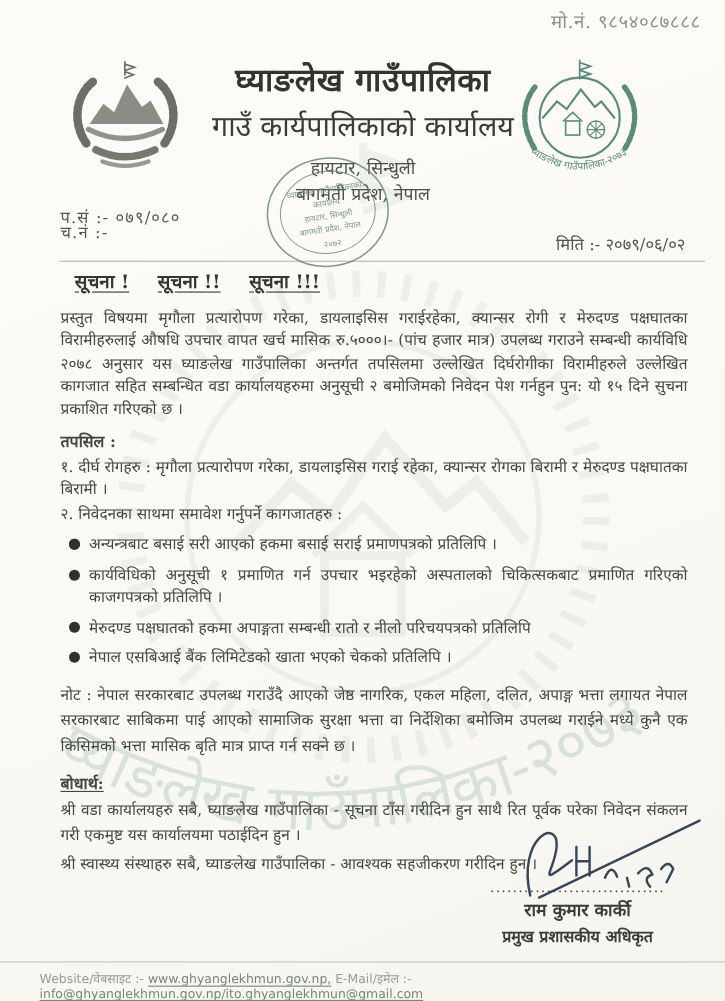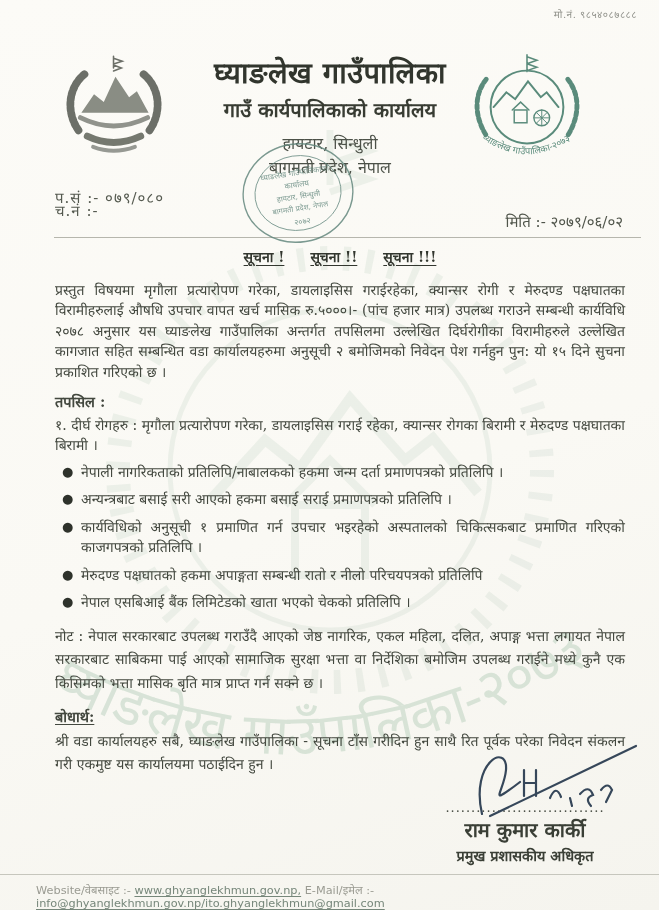--- a/index.html
+++ b/index.html
@@ -7,52 +7,52 @@
   .page {
     position:relative; width:659px; height:910px; margin:0 auto;
     background:linear-gradient(160deg,#fcfbf7 0%,#faf9f4 55%,#f5f4ee 100%);
     overflow:hidden;
     font-family:"DejaVu Serif", serif;
     color:#43483f;
   }
   
   .watermark { position:absolute; left:0; top:0; z-index:0; pointer-events:none; }
   
-  .mobile-no { position:absolute; top:7px; right:22px; font-size:10px; color:#90918a; letter-spacing:.5px; z-index:2; }
+  .mobile-no { position:absolute; top:7px; right:22px; font-size:17px; color:#90918a; letter-spacing:.5px; z-index:2; }
   .logo-left  { position:absolute; left:58px;  top:52px; width:112px; height:106px; z-index:2; opacity:.92; }
   .logo-right { position:absolute; left:466px; top:48px; width:122px; height:122px; z-index:2; opacity:.92; }
   .hgroup { position:absolute; left:160px; width:340px; top:52px; text-align:center; z-index:1; }
   .h-title    { font-size:29px; font-weight:bold; color:#31352d; letter-spacing:.5px;text-align:center; }
-  .h-subtitle { font-size:20px; font-weight:bold; color:#383c33; margin-top:5px; }
+  .h-subtitle { font-size:26px; font-weight:normal; color:#383c33; margin-top:5px; }
   .h-addr1 { font-size:16px; margin-top:9px; color:#4c5148; }
   .h-addr2 { font-size:16px; margin-top:2px; color:#4c5148; }
   .stamp { position:absolute; left:238px; top:140px; width:120px; height:106px; transform:rotate(-9deg); opacity:.82; z-index:3; }
   .ref-line1 { position:absolute; left:55px; top:187px; font-size:15px; color:#555a50; letter-spacing:1px; z-index:2; }
   .ref-line2 { position:absolute; left:55px; top:200px; font-size:15px; color:#555a50; letter-spacing:1px; z-index:2; }
   .bracket-line { position:absolute; left:130px; top:197px; width:345px; text-align:center; font-size:14px; color:#5a5f55; z-index:2; }
   .date-line { position:absolute; right:36px; top:211px; font-size:15px; color:#50554b; z-index:2; }
   .header-rule { position:absolute; left:54px; right:18px; top:237px; border-top:1.6px solid #b6b6ad; z-index:2; }
   
   .main { position:absolute; left:55px; right:34px; top:247px; z-index:1; font-size:14px; line-height:20.5px; text-align:justify; }
-  .notice-heading { text-align:center; font-size:14px; font-weight:bold; color:#33372f; }
+  .notice-heading { text-align:left; font-size:17px; font-weight:bold; color:#33372f; }
   .notice-heading span { margin:0 13px; text-decoration:underline; text-underline-offset:3px; }
   .intro { margin-top:12px; }
   .tapasil-h { margin-top:10px; font-weight:bold; font-size:14.5px; }
   .t-item { margin-top:2px; }
   .doc-list { list-style:none; margin-top:6px; }
   .doc-list li { position:relative; padding-left:26px; margin-bottom:7px; }
   .doc-list .blt { position:absolute; left:7px; top:0; font-size:13px; color:#2e322b; }
   .note { margin-top:12px; line-height:23.5px; }
   .bodh-h { margin-top:12px; font-weight:bold; font-size:14.5px; text-decoration:underline; text-underline-offset:2px; }
   .bodh-item { margin-top:2px; line-height:23.5px; }
   
   .sig { position:absolute; left:406px; top:748px; width:238px; text-align:center; z-index:2; }
   .sig-scribble { position:absolute; left:18px; top:-8px; width:220px; height:82px; }
   .sig-dots { margin-top:52px; font-size:13px; letter-spacing:1px; color:#4a4f46; }
-  .sig-name { margin-top:1px; font-size:20px; font-weight:bold; color:#3a3f36; }
+  .sig-name { margin-top:1px; font-size:16px; font-weight:bold; color:#3a3f36; }
   .sig-title { margin-top:2px; font-size:14.5px; font-weight:bold; color:#3a3f36;text-align:center; }
   
   .footer-rule { position:absolute; left:0; right:0; top:874px; border-top:1px solid #c6c6bd; z-index:2; }
   .footer { position:absolute; left:36px; right:14px; top:882px; font-size:11.3px; color:#9a9b92; z-index:2; font-family:"DejaVu Sans", sans-serif; }
   .footer .lnk { color:#76877a; text-decoration:underline; text-underline-offset:2px; }
   svg text { font-family:"DejaVu Serif", serif; }
 </style>
 </head>
 <body>
 
@@ -137,33 +137,35 @@
 
   <div class="main">
     <div class="notice-heading">
       <span>सूचना !</span><span>सूचना !!</span><span>सूचना !!!</span>
     </div>
 
     <p class="intro">प्रस्तुत विषयमा मृगौला प्रत्यारोपण गरेका, डायलाइसिस गराईरहेका, क्यान्सर रोगी र मेरुदण्ड पक्षघातका विरामीहरुलाई औषधि उपचार वापत खर्च मासिक रु.५०००।- (पांच हजार मात्र)  उपलब्ध गराउने सम्बन्धी कार्यविधि २०७८ अनुसार यस घ्याङलेख गाउँपालिका अन्तर्गत तपसिलमा उल्लेखित दिर्घरोगीका विरामीहरुले उल्लेखित कागजात सहित सम्बन्धित वडा कार्यालयहरुमा अनुसूची २ बमोजिमको निवेदन पेश गर्नहुन पुन: यो १५ दिने सुचना प्रकाशित गरिएको छ ।</p>
 
     <div class="tapasil-h">तपसिल :</div>
     <div class="t-item">१. दीर्घ रोगहरु : मृगौला प्रत्यारोपण गरेका, डायलाइसिस गराई रहेका, क्यान्सर रोगका बिरामी र मेरुदण्ड पक्षघातका बिरामी ।</div>
+    <div class="t-item">२. निवेदनका साथमा समावेश गर्नुपर्ने कागजातहरु :</div>
 
     <ul class="doc-list">
-      <li><span class="blt">●</span><span>नेपाली नागरिकताको प्रतिलिपि/नाबालकको हकमा जन्म दर्ता प्रमाणपत्रको प्रतिलिपि ।</span></li>
+      <li><span class="blt">●</span></li>
       <li><span class="blt">●</span><span>अन्यन्त्रबाट बसाई सरी आएको हकमा बसाई सराई प्रमाणपत्रको प्रतिलिपि ।</span></li>
       <li><span class="blt">●</span><span>कार्यविधिको अनुसूची १ प्रमाणित गर्न उपचार भइरहेको अस्पतालको चिकित्सकबाट प्रमाणित गरिएको काजगपत्रको प्रतिलिपि ।</span></li>
       <li><span class="blt">●</span><span>मेरुदण्ड पक्षघातको हकमा अपाङ्गता सम्बन्धी रातो र नीलो परिचयपत्रको प्रतिलिपि</span></li>
       <li><span class="blt">●</span><span>नेपाल एसबिआई बैंक लिमिटेडको खाता भएको चेकको प्रतिलिपि ।</span></li>
     </ul>
 
     <p class="note">नोट : नेपाल सरकारबाट उपलब्ध गराउँदै आएको जेष्ठ नागरिक, एकल महिला, दलित, अपाङ्ग भत्ता लगायत नेपाल सरकारबाट साबिकमा पाई आएको सामाजिक सुरक्षा भत्ता वा निर्देशिका बमोजिम उपलब्ध गराईने मध्ये कुनै एक किसिमको भत्ता मासिक बृति मात्र प्राप्त गर्न सक्ने छ ।</p>
 
     <div class="bodh-h">बोधार्थ:</div>
     <div class="bodh-item">श्री वडा कार्यालयहरु सबै, घ्याङलेख गाउँपालिका - सूचना टाँस गरीदिन हुन साथै रित पूर्वक परेका निवेदन संकलन गरी एकमुष्ट यस कार्यालयमा पठाईदिन हुन ।</div>
+    <div class="bodh-item">श्री स्वास्थ्य संस्थाहरु सबै, घ्याङलेख गाउँपालिका - आवश्यक सहजीकरण गरीदिन हुन ।</div>
   </div>
 
   <div class="sig">
     <svg class="sig-scribble" viewBox="0 0 220 82" aria-hidden="true">
       <g stroke="#36475a" stroke-width="2.2" fill="none" stroke-linecap="round">
         <path d="M58 74 C46 22 84 2 82 30 C80 52 62 68 96 42"></path>
         <path d="M66 76 L212 6"></path>
         <path d="M100 30 v26 m12 -26 v26 m-12 -13 h12"></path>
         <path d="M126 58 q6 -14 11 -1 m9 1 l2 8 m8 -12 q9 -10 13 1 q-9 3 -2 11 m10 -16 q7 -9 11 0 l-6 12"></path>
       </g>

